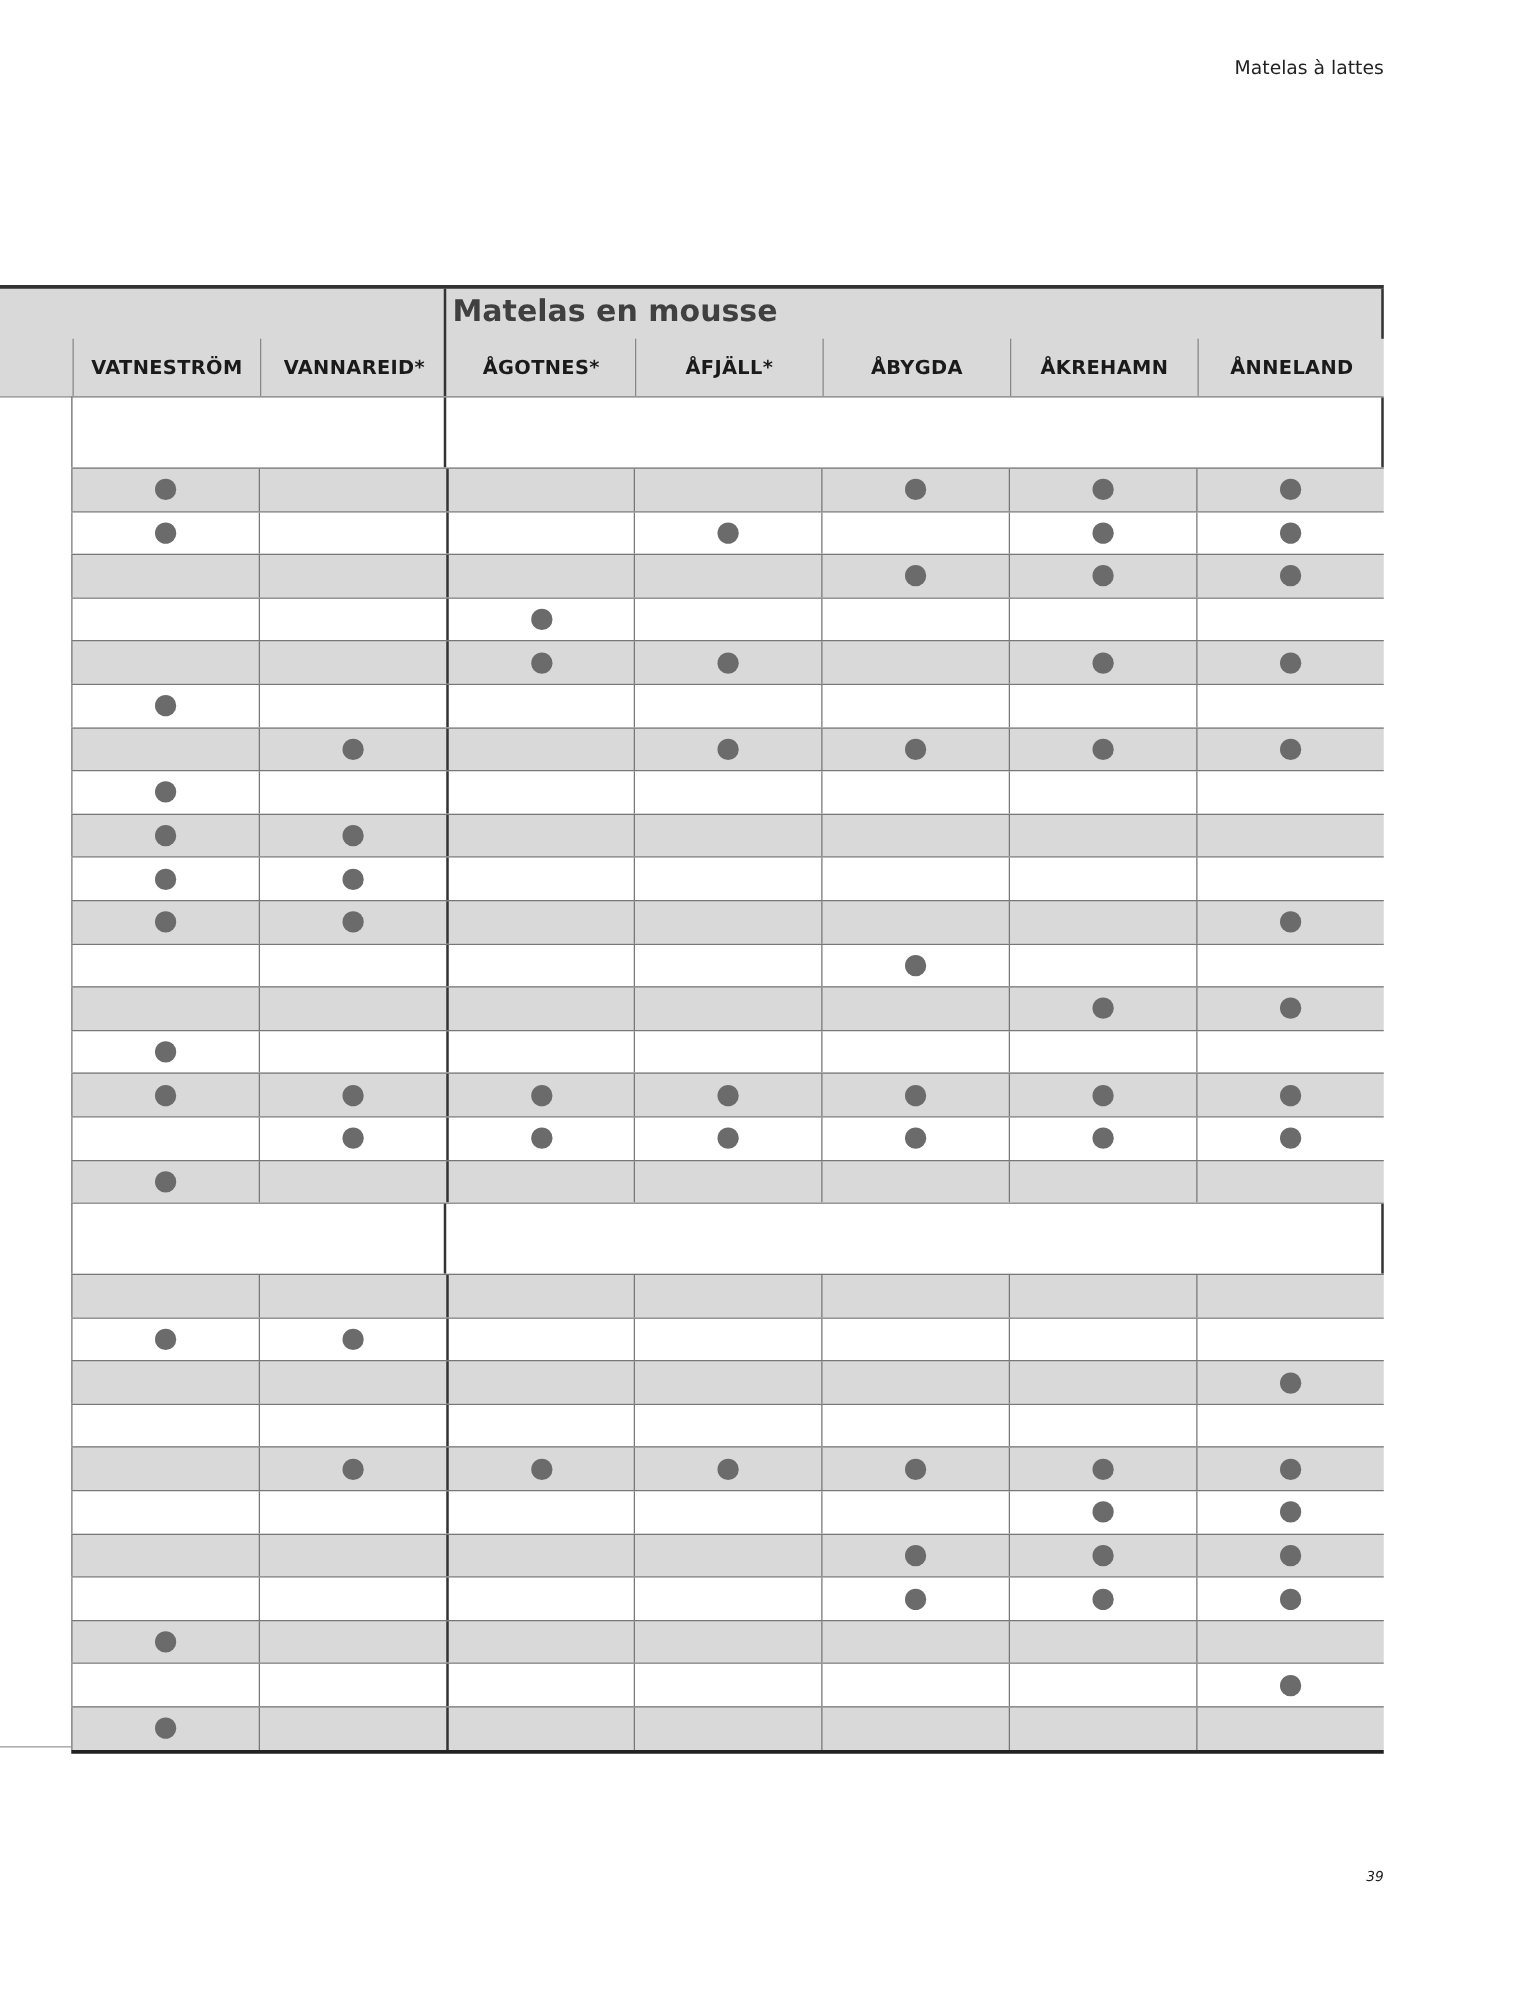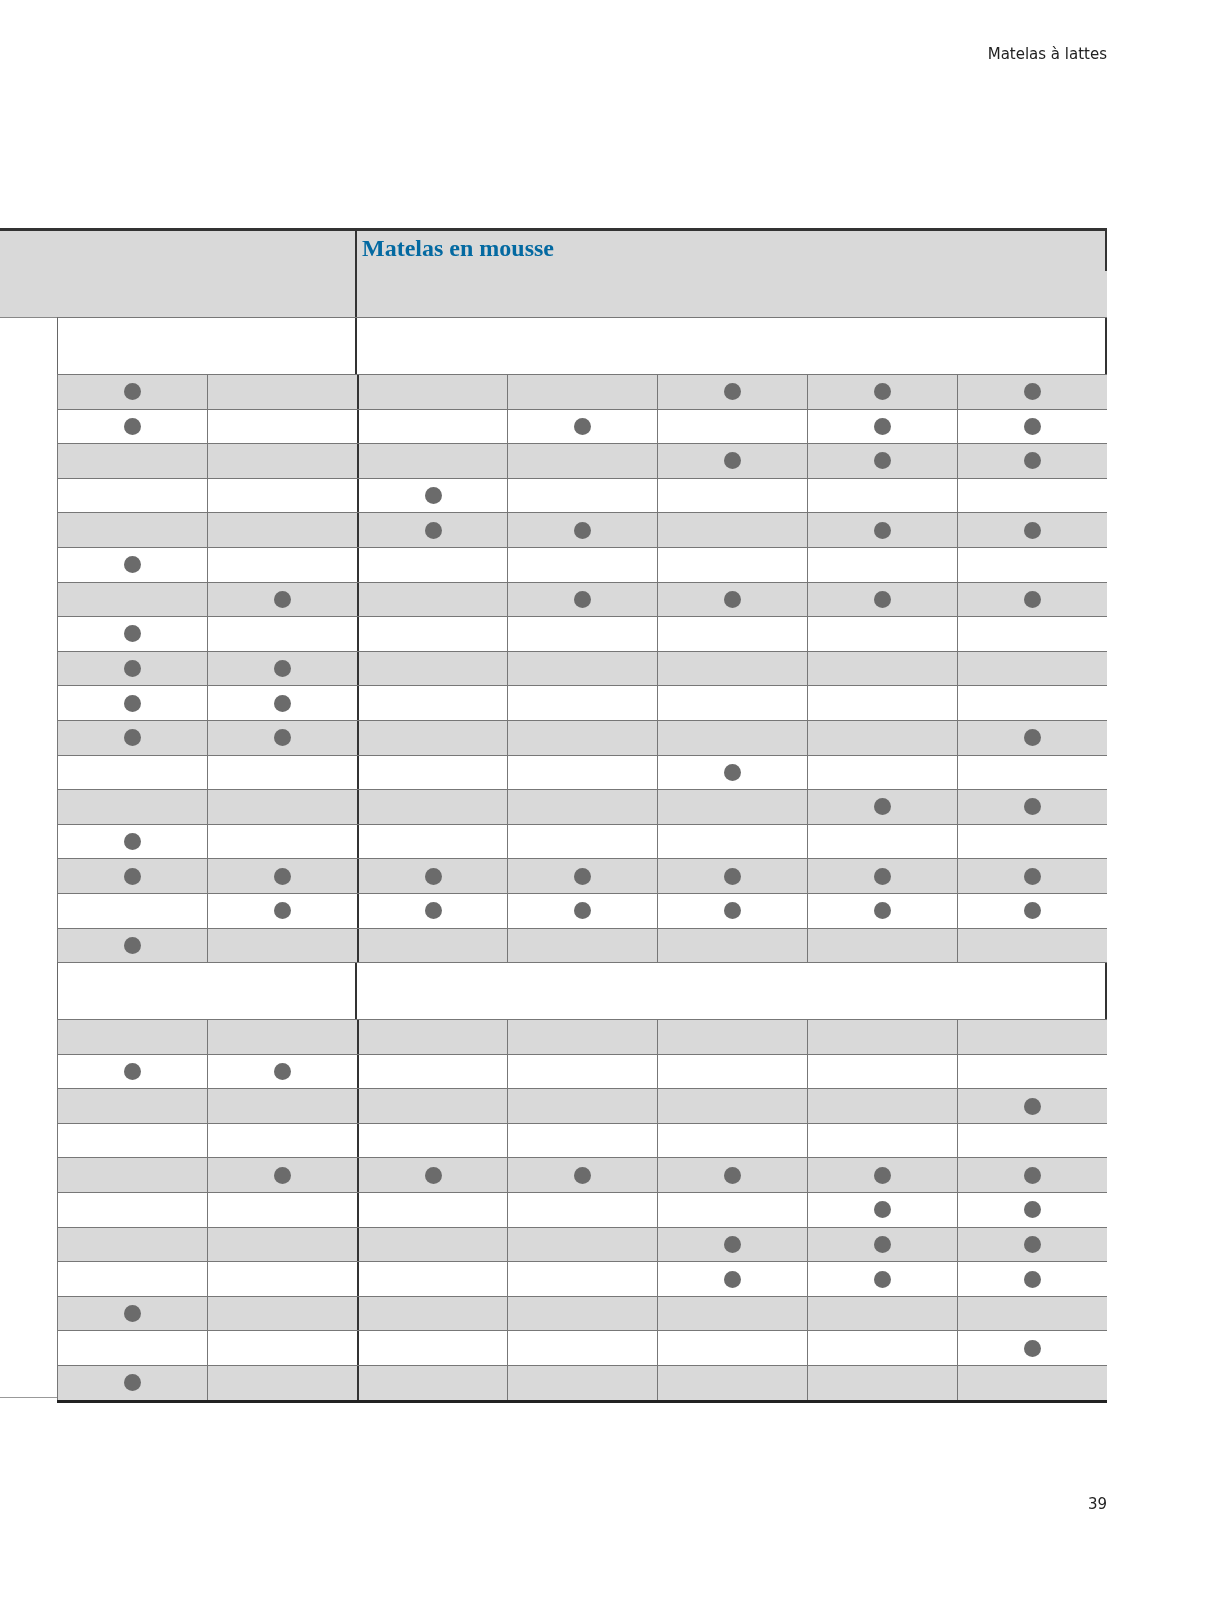--- a/index.html
+++ b/index.html
@@ -1,22 +1,22 @@
 <!DOCTYPE html>
 <html><head>
 <meta charset="utf-8">
 <style>
   html, body { margin:0; padding:0; }
   body { width:1217px; height:1600px; background:#ffffff; position:relative; overflow:hidden;
          font-family: "DejaVu Sans", "Liberation Sans", sans-serif; color:#1a1a1a; }
   .running-head { position:absolute; top:45px; right:110px; font-size:15px; color:#222; }
-  .page-num { position:absolute; top:1495px; right:110px; font-size:15px; color:#222; }
+  .page-num { position:absolute; top:1495px; right:110px; font-size:11px; color:#222;font-style:italic; }
   .tbl { position:absolute; left:0; top:228px; width:1107px; }
   .hdr { position:relative; height:86px; background:#d9d9d9; border-top:3px solid #333; }
-  .hdr .group-title { position:absolute; left:362px; top:4px; font-size:24px; font-weight:bold; color:#0369a1;font-family:Liberation Serif, serif; }
+  .hdr .group-title { position:absolute; left:362px; top:4px; font-size:24px; font-weight:bold; color:#404040; }
   .hdr .group-divider { position:absolute; left:355px; top:0; width:2px; height:86px; background:#333; }
   .hdr .right-edge { position:absolute; right:0; top:0; width:2px; height:40px; background:#333; }
   .hdr .cols { position:absolute; left:58px; top:40px; right:0; height:46px; display:flex; }
   .hdr .col { flex:none; width:150px; border-left:1px solid #888; display:flex; align-items:center; justify-content:center;
               font-size:15.5px; font-weight:bold; letter-spacing:0.3px; box-sizing:border-box; }
   .hdr .col:nth-child(3) { border-left:none; }
   .hdr-bottom { position:absolute; left:0; top:86px; width:58px; height:1px; background:#888; }
   .body { position:relative; }
   .section { position:relative; height:56px; background:#fff; border-left:1px solid #666; margin-left:57px; }
   .section .divider { position:absolute; left:297px; top:0; width:2px; height:100%; background:#333; }
@@ -32,20 +32,29 @@
 </head>
 <body>
 
 <div class="running-head">Matelas à lattes</div>
 
 <div class="tbl">
   <div class="hdr">
     <div class="group-divider"></div>
     <div class="right-edge"></div>
     <div class="group-title">Matelas en mousse</div>
+    <div class="cols" id="hdr-cols">
+        <div class="col">VATNESTRÖM</div>
+        <div class="col">VANNAREID*</div>
+        <div class="col">ÅGOTNES*</div>
+        <div class="col">ÅFJÄLL*</div>
+        <div class="col">ÅBYGDA</div>
+        <div class="col">ÅKREHAMN</div>
+        <div class="col">ÅNNELAND</div>
+      </div>
     <div class="hdr-bottom"></div>
   </div>
   <div class="body" id="tbl-body">
       <div class="section" style="border-top: 1.5px solid rgb(119, 119, 119);">
         <div class="divider"></div>
         <div class="rb"></div>
       </div>
       <div class="row shade">
         <div class="cell">
           <span class="dot"></span>

